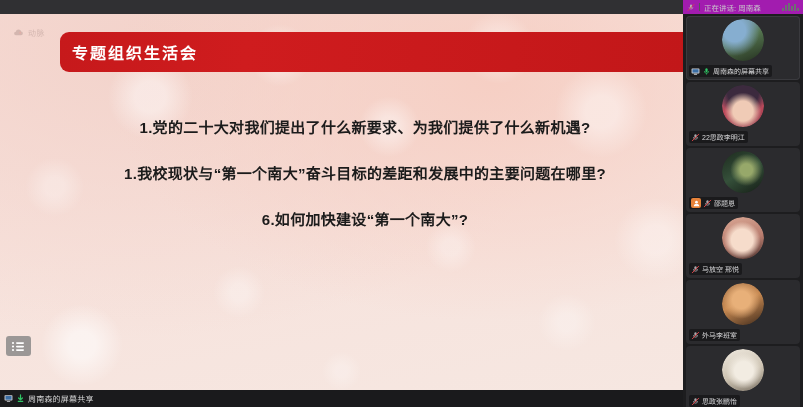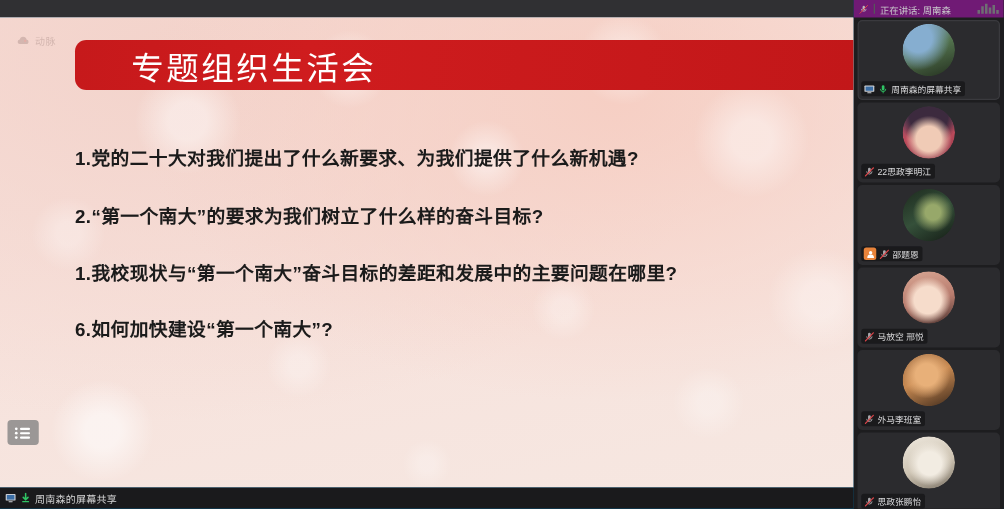--- a/index.html
+++ b/index.html
@@ -15,21 +15,21 @@
     position: relative;
     width: 803px; height: 407px;
     background: #202023;
   }
 
   
   .share-area {
     position: absolute;
     left: 0; top: 0;
     width: 683px; height: 407px;
-    background: #0369a1;
+    background: #737373;
     overflow: hidden;
   }
 
   .share-topstrip {
     position: absolute;
     left: 0; top: 0;
     width: 683px; height: 14px;
     background: #303033;
   }
 
@@ -99,41 +99,42 @@
     left: 60px; top: 18px;
     width: 623px; height: 40px;
     background: linear-gradient(95deg, #c6191b 0%, #cf1c1e 30%, #c21719 100%);
     border-top-left-radius: 9px;
     border-bottom-left-radius: 9px;
     display: flex;
     align-items: center;
   }
   .title-banner .title-text {
     color: #ffffff;
-    font-size: 26px;
-    font-weight: 400;
+    font-size: 16px;
+    font-weight: 700;
     letter-spacing: 2px;
-    margin-left: 45px;
+    margin-left: 12px;
     white-space: nowrap;
   }
 
   
   .question-list {
     position: absolute;
     left: 60px; top: 105px;
     width: 610px;
   }
   .question-item {
     color: #1b1b1b;
     font-size: 15px;
     font-weight: 700;
     letter-spacing: .3px;
     line-height: 1.25;
     margin-bottom: 27px;
     white-space: nowrap;
+    text-align: center;
   }
 
   
   .slide-tool {
     position: absolute;
     left: 6px; top: 322px;
     width: 25px; height: 20px;
     background: rgba(130,130,130,.78);
     border-radius: 3px;
     display: flex;
@@ -149,21 +150,21 @@
     width: 120px; height: 407px;
     background: #1d1d1f;
   }
 
   .rail-header {
     height: 14px;
     display: flex;
     align-items: center;
     gap: 4px;
     padding: 0 4px;
-    background: #701a75;
+    background: #a21caf;
   }
   .rail-header .mic-mute {
     width: 8px; height: 9px; flex: 0 0 auto;
   }
   .rail-header .divider {
     width: 1px; height: 8px;
     background: #56565a;
     flex: 0 0 auto;
   }
   .rail-header .speaking-text {
@@ -259,21 +260,20 @@
         </svg>
         <span class="wm-text">动脉</span>
       </div>
 
       <div class="title-banner">
         <span class="title-text">专题组织生活会</span>
       </div>
 
       <div class="question-list">
         <div class="question-item">1.党的二十大对我们提出了什么新要求、为我们提供了什么新机遇?</div>
-        <div class="question-item">2.“第一个南大”的要求为我们树立了什么样的奋斗目标?</div>
         <div class="question-item">1.我校现状与“第一个南大”奋斗目标的差距和发展中的主要问题在哪里?</div>
         <div class="question-item">6.如何加快建设“第一个南大”?</div>
       </div>
 
       <div class="slide-tool">
         <svg width="15" height="11" viewBox="0 0 15 11">
           <circle cx="2" cy="2" r="1.1" fill="#fff"></circle>
             <rect x="5" y="1.2" width="8" height="1.7" rx=".8" fill="#fff"></rect>
           <circle cx="2" cy="5.5" r="1.1" fill="#fff"></circle>
             <rect x="5" y="4.7" width="8" height="1.7" rx=".8" fill="#fff"></rect>

